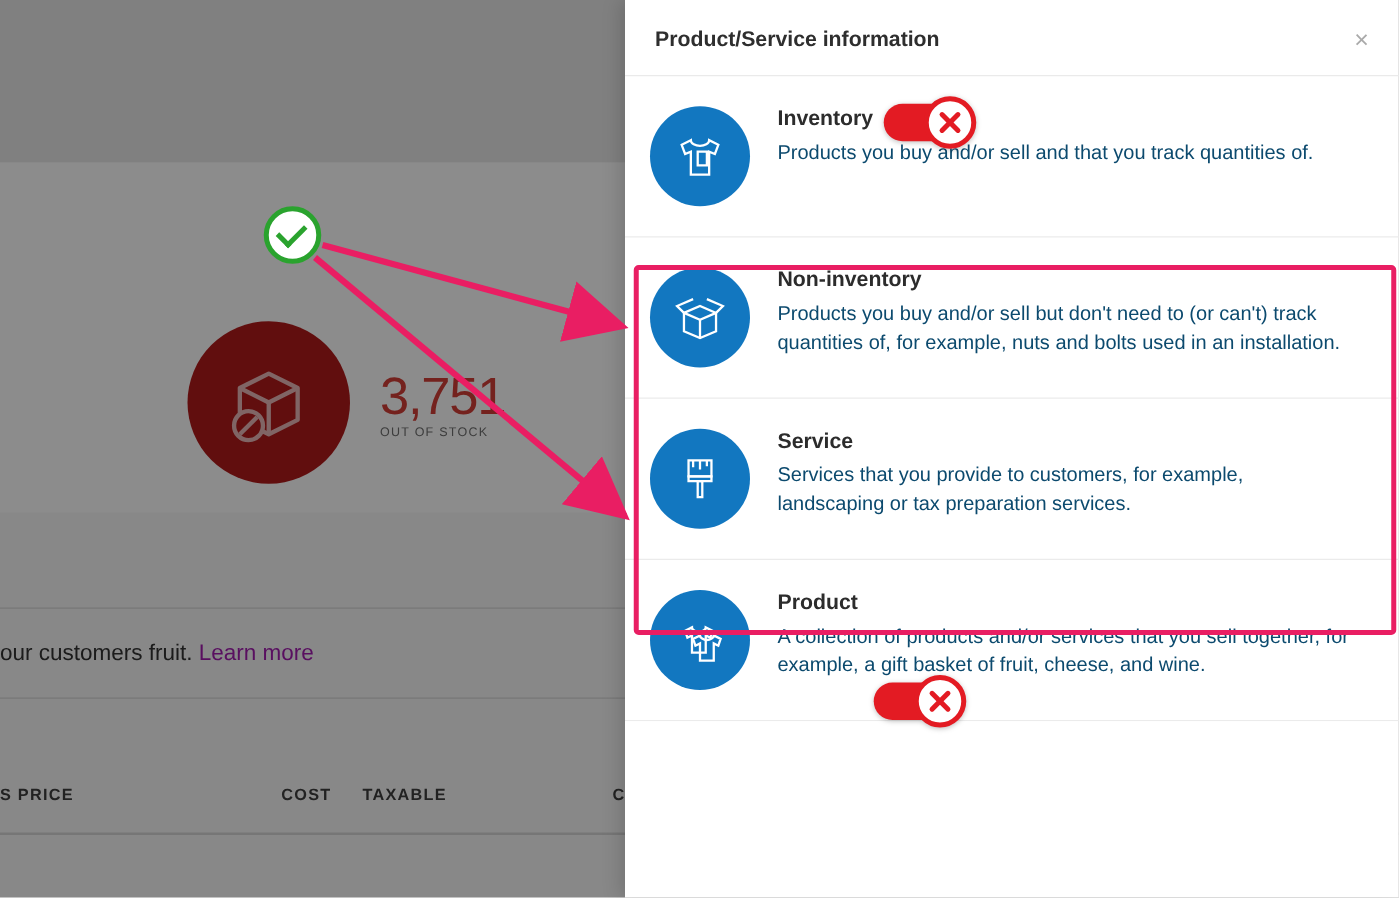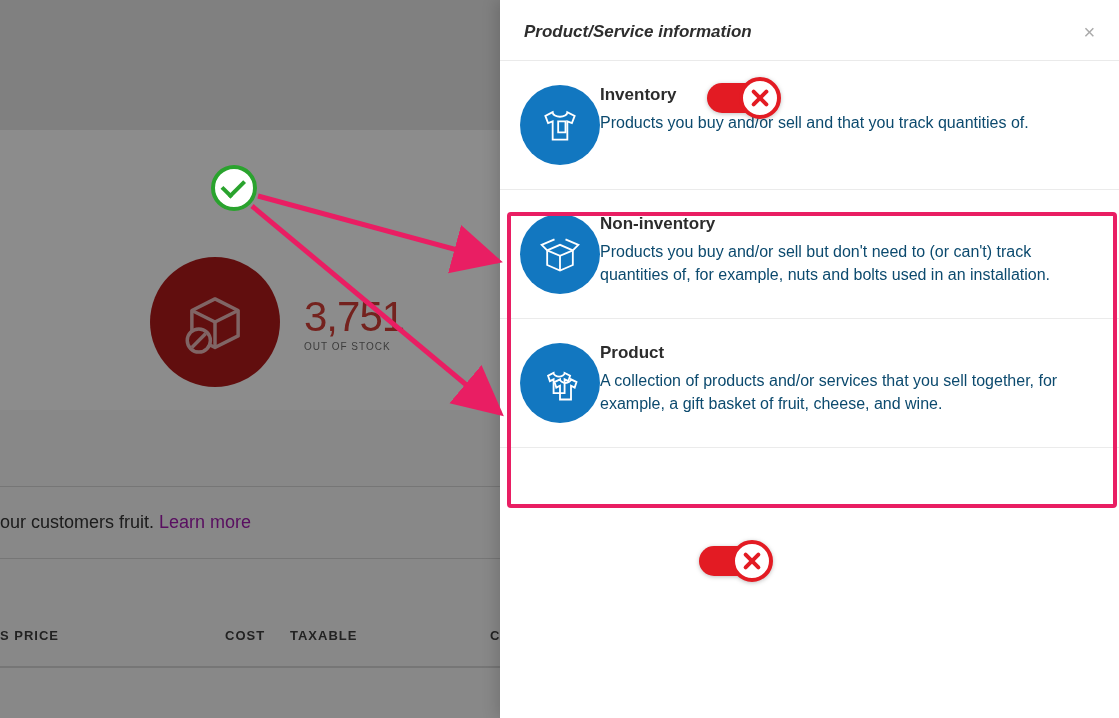--- a/index.html
+++ b/index.html
@@ -30,27 +30,27 @@
     position: absolute;
     right: 0; top: 0;
     width: 619px; height: 718px;
     background: #fff;
     box-shadow: -4px 0 14px rgba(0,0,0,0.15);
     display: flex; flex-direction: column;
   }
   .panel-header {
     padding: 22px 24px 18px 24px;
     border-bottom: 1px solid #eaeaea;
-    display: flex; align-items: center; justify-content: space-between; font-style: italic;
+    display: flex; align-items: center; justify-content: space-between;
   }
   .panel-title { font-weight: 700; font-size: 17px; color: #2e2e2e; }
   .panel-close { font-size: 20px; color: #aaa; cursor: pointer; line-height: 1; }
   .options { overflow: hidden; }
   .opt {
-    display: flex; 
+    display: flex; gap: 22px;
     padding: 24px 38px 24px 20px;
     border-bottom: 1px solid #ebebeb;
     cursor: pointer;
     position: relative;
   }
   .opt .icon-circle {
     flex: 0 0 80px; width: 80px; height: 80px;
     border-radius: 50%;
     background: #1277c0;
     display: flex; align-items: center; justify-content: center;
@@ -173,20 +173,34 @@
             <path d="M10 20 L4 14 L18 8"></path>
             <path d="M38 20 L44 14 L30 8"></path>
           </svg>
       </div>
       <div class="text">
         <div class="name">Non-inventory</div>
         <div class="desc">Products you buy and/or sell but don't need to (or can't) track quantities of, for example, nuts and bolts used in an installation.</div>
       </div>
     </div>
 
+    <div class="opt">
+      <div class="icon-circle">
+        <svg viewBox="0 0 48 48">
+            <path d="M14 8 h20 v14 h-20 z"></path>
+            <path d="M14 22 h20 l0 4 h-20 z"></path>
+            <path d="M22 26 h4 v14 h-4 z"></path>
+            <path d="M18 8 v6 M24 8 v8 M30 8 v5"></path>
+          </svg>
+      </div>
+      <div class="text">
+        <div class="name">Service</div>
+        <div class="desc">Services that you provide to customers, for example, landscaping or tax preparation services.</div>
+      </div>
+    </div>
 
     <div class="opt">
       <div class="icon-circle">
         <svg viewBox="0 0 48 48">
           <g transform="translate(5,5)">
               <path d="M12 8 L6 11 L8 17 L12 15 L12 30 L24 30 L24 15 L28 17 L30 11 L24 8 C24 10 21 12 18 12 C15 12 12 10 12 8 Z"></path>
             </g>
           <g transform="translate(12,12)">
               <path d="M12 8 L6 11 L8 17 L12 15 L12 30 L24 30 L24 15 L28 17 L30 11 L24 8 C24 10 21 12 18 12 C15 12 12 10 12 8 Z"></path>
             </g>

